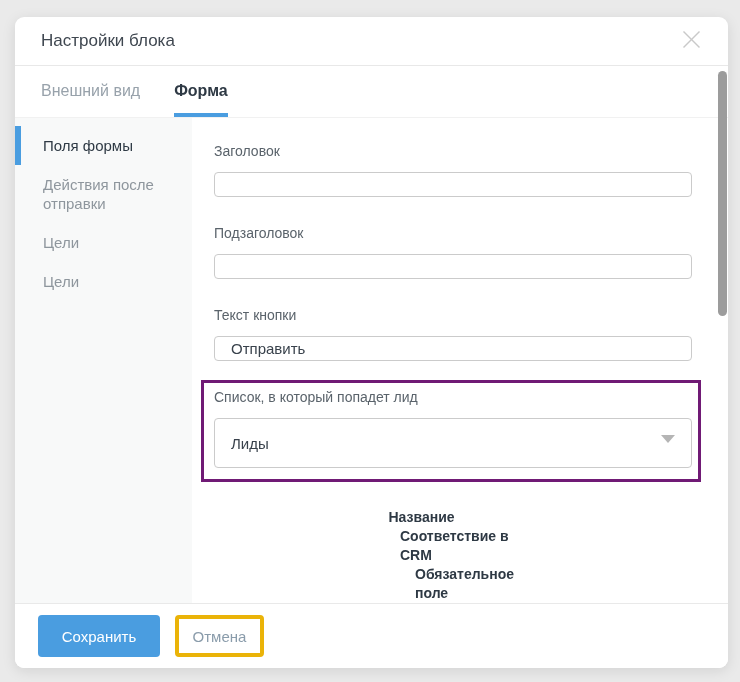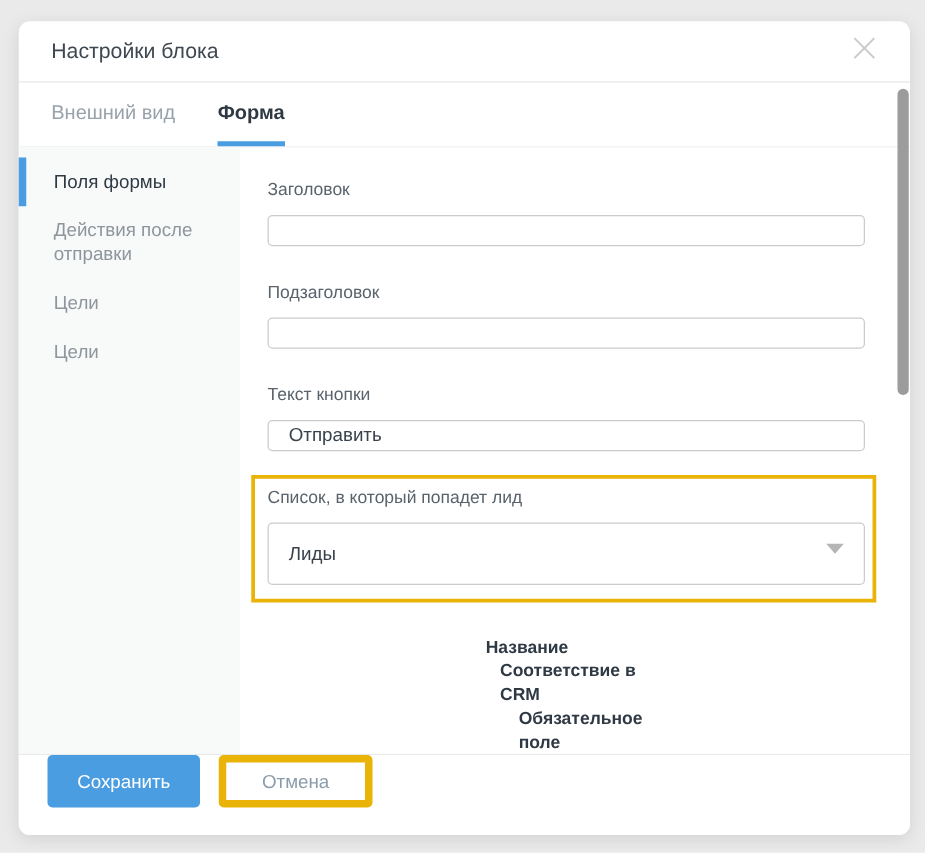--- a/index.html
+++ b/index.html
@@ -65,21 +65,21 @@
   .text-input {
     display: block; width: 100%; height: 25px;
     border: 1px solid #cbcbcb; border-radius: 4px;
     padding: 0 16px; font-size: 15px; color: #39424c;
     font-family: inherit; background: #fff; outline: none;
   }
   .field-group { margin-bottom: 28px; }
   
   .highlight-box {
     margin: 19px -9px 18px -13px;
-    border: 3px solid #eab308;
+    border: 3px solid #701a75;
     padding: 6px 6px 11px 10px;
   }
   .select-box {
     position: relative; height: 50px;
     border: 1px solid #cbcbcb; border-radius: 4px;
     display: flex; align-items: center; padding: 0 16px;
     font-size: 15px; color: #39424c; background: #fff; cursor: pointer;
   }
   .chevron-down {
     position: absolute; right: 16px; top: 16px;
@@ -103,30 +103,30 @@
   }
   .table-divider {
     margin: 15px -2px 0 -6px;
     border-top: 1px solid #dcdcdc;
   }
   
   .dlg-footer {
     position: absolute; left: 0; bottom: 0; width: 100%; height: 65px;
     background: #fff; border-top: 1px solid #e9e9e9;
     border-radius: 0 0 9px 9px;
-    display: flex; align-items: flex-start; padding-left: 23px;
+    display: flex; align-items: center; padding-left: 23px;
   }
   .btn-save {
     width: 122px; height: 42px; border: none; border-radius: 4px;
     background: #4a9de0; color: #ffffff; font-size: 15px;
     font-family: inherit; cursor: pointer;
   }
   .btn-cancel {
-    margin-left: 15px; width: 123px; height: 42px;
-    border: 6px solid #eab308; border-radius: 4px;
+    margin-left: 15px; width: 89px; height: 42px;
+    border: 4px solid #eab308; border-radius: 4px;
     background: #ffffff; color: #8a9cab; font-size: 15px;
     font-family: inherit; cursor: pointer;
   }
   
   .scroll-thumb {
     position: absolute; right: 1px; top: 54px;
     width: 9px; height: 245px;
     background: #9c9c9c; border-radius: 5px;
   }
 </style>

